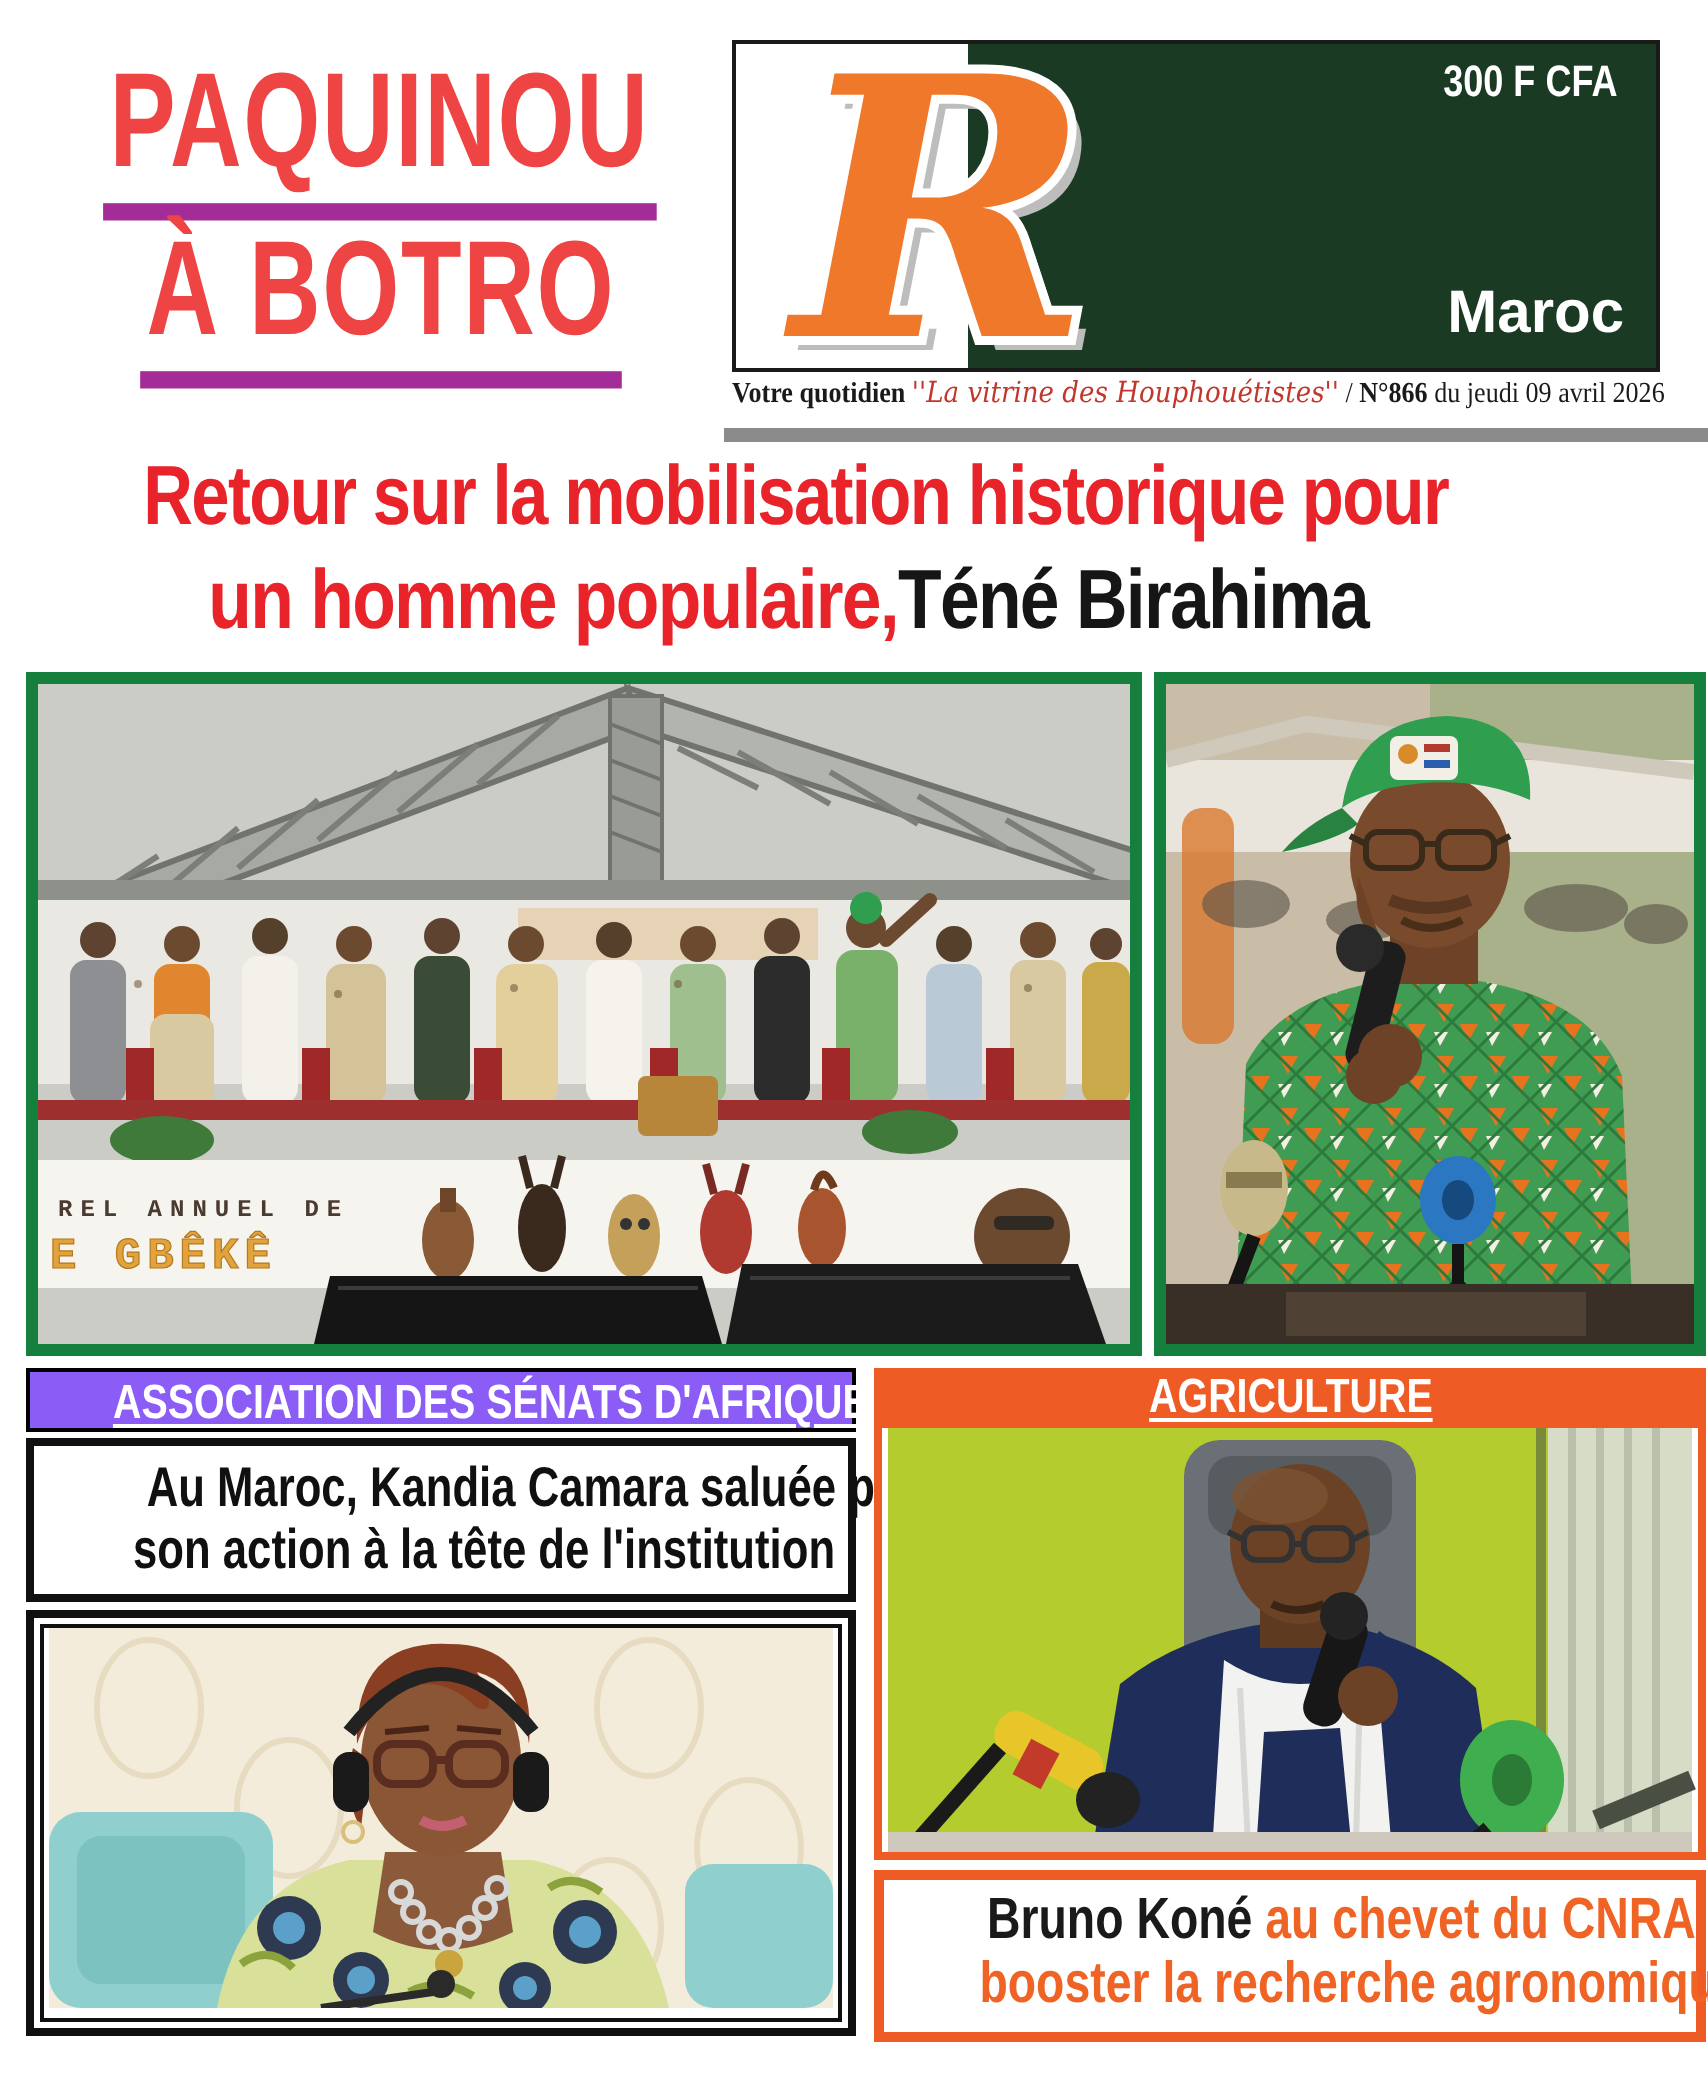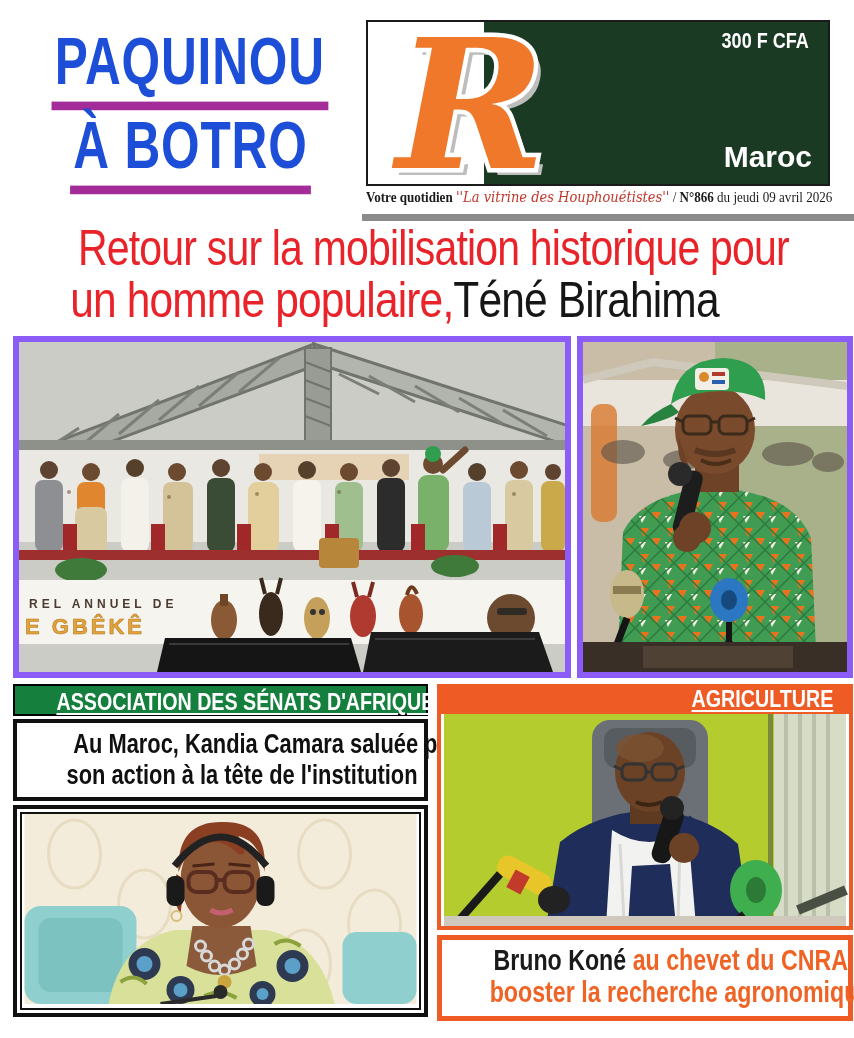--- a/index.html
+++ b/index.html
@@ -2,21 +2,21 @@
 <html><head>
 <meta charset="utf-8">
 <style>
   html,body{margin:0;padding:0;background:#e9e9e9;}
   .page{position:relative;width:854px;height:1038px;background:#ffffff;margin:0 auto;
         font-family:"Liberation Sans",sans-serif;overflow:hidden;}
   .cx{display:inline-block;transform:scaleX(.82);transform-origin:center;white-space:nowrap;}
   .cxl{display:inline-block;transform:scaleX(.9);transform-origin:left;white-space:nowrap;}
 
   
-  .brand-left{position:absolute;left:16px;top:26px;width:348px;text-align:center;color:#1d4ed8;}
+  .brand-left{position:absolute;left:16px;top:26px;width:348px;text-align:center;color:#ef4444;}
   .brand-line{display:inline-block;font-weight:900;font-size:62px;line-height:66px;
       letter-spacing:1px;transform:scale(.8,1.08);transform-origin:center top;
       border-bottom:8px solid #a32c98;padding:0 4px 4px 4px;margin-bottom:6px;}
   .logo-box{position:absolute;left:366px;top:20px;width:464px;height:166px;
       background:#1b3a23;border:2px solid #1a1a1a;box-sizing:border-box;}
   .logo-white{position:absolute;left:0;top:0;width:116px;height:100%;background:#fff;}
   .logo-r{position:absolute;left:-6px;top:-14px;width:250px;height:200px;}
   .logo-hdp{position:absolute;left:196px;top:14px;font-size:80px;line-height:80px;
       color:#fdfdfd;font-weight:400;letter-spacing:20px;font-family:"Liberation Sans",sans-serif;
       transform:scaleY(1.0);}
@@ -24,44 +24,44 @@
   .logo-price{position:absolute;right:10px;top:6px;color:#ffffff;font-weight:700;font-size:22px;
       letter-spacing:0;}
   .tagline{position:absolute;left:366px;top:189px;width:488px;
       font-family:"Liberation Serif",serif;font-size:14.5px;color:#1a1a1a;white-space:nowrap;}
   .tagline b{font-weight:700;}
   .tagline .quote{color:#c2372b;font-style:italic;font-family:"DejaVu Serif",serif;}
   .gray-bar{position:absolute;left:362px;top:214px;width:492px;height:7px;background:#8b8b8b;}
 
   
   .lead{position:absolute;left:0;top:222px;width:788px;text-align:center;
-      font-weight:400;font-size:50px;line-height:52px;letter-spacing:-1px;}
+      font-weight:700;font-size:42px;line-height:52px;letter-spacing:-1px;}
   .lead .red{color:#e8232a;}
   .lead .blk{color:#161616;}
 
   
-  .photo{position:absolute;box-sizing:border-box;border:6px solid #8b5cf6;background:#cfcfc9;}
+  .photo{position:absolute;box-sizing:border-box;border:6px solid #15803d;background:#cfcfc9;font-family:Liberation Mono, monospace;}
   .photo-stage{left:13px;top:336px;width:558px;height:342px;}
   .photo-tene{left:577px;top:336px;width:276px;height:342px;}
   .photo svg{display:block;}
 
   
   .col-left{position:absolute;left:13px;top:684px;width:415px;}
-  .kicker-black{background:#15803d;border:2px solid #000;color:#fff;text-align:right;
+  .kicker-black{background:#8b5cf6;border:2px solid #000;color:#fff;text-align:right;
       height:32px;line-height:32px;font-weight:700;font-size:24px;box-sizing:border-box;}
   .kicker-black span,.kicker-orange span{text-decoration:underline;text-underline-offset:3px;}
   .head-left{margin-top:3px;border:4px solid #101010;background:#fff;color:#101010;
       text-align:center;font-weight:900;font-size:28px;line-height:31px;padding:5px 0 7px 0;}
   .frame-left{margin-top:4px;border:4px solid #101010;background:#fff;padding:3px;}
   .frame-left-inner{border:2px solid #101010;}
 
   
   .col-right{position:absolute;left:437px;top:684px;width:416px;}
   .orange-wrap{background:#ef5b25;padding:0 4px 4px 4px;box-sizing:border-box;}
-  .kicker-orange{color:#fff;text-align:right;height:30px;line-height:30px;
+  .kicker-orange{color:#fff;text-align:center;height:30px;line-height:30px;
       font-weight:700;font-size:24px;}
   .head-right{margin-top:5px;border:5px solid #ef5b25;background:#fff;text-align:center;
       font-weight:900;font-size:29px;line-height:32px;padding:4px 0 8px 0;}
   .head-right .oj{color:#ef6325;}
   .head-right .blk{color:#1a1a1a;}
 </style>
 </head>
 <body>
 
 <div class="page">

